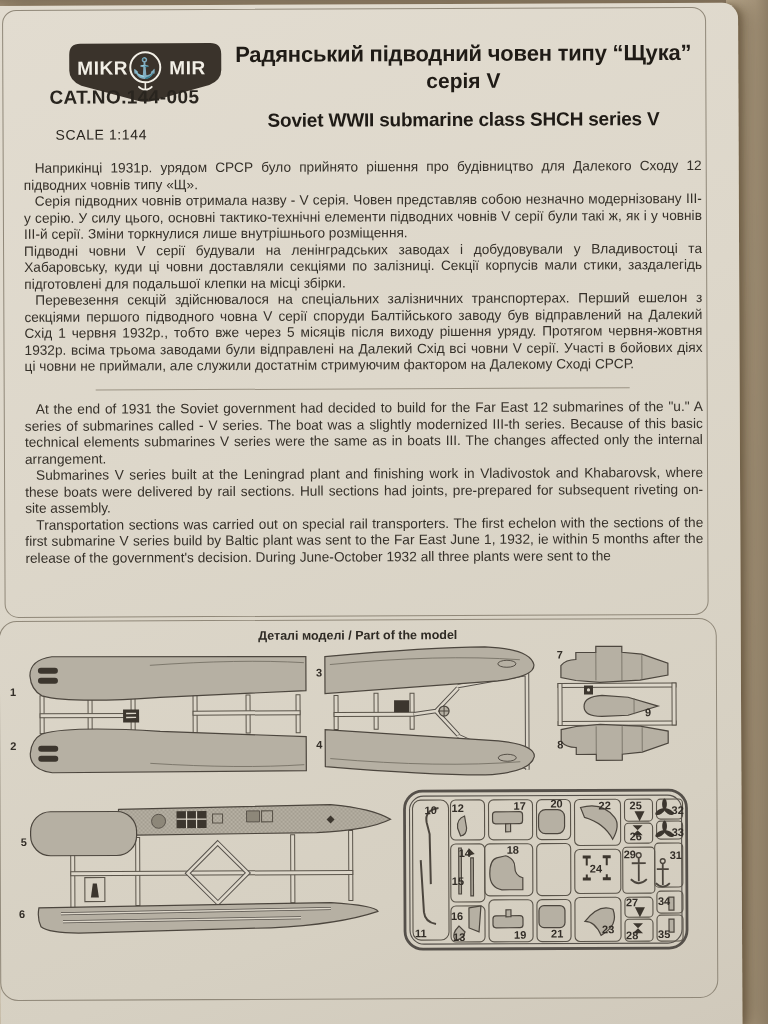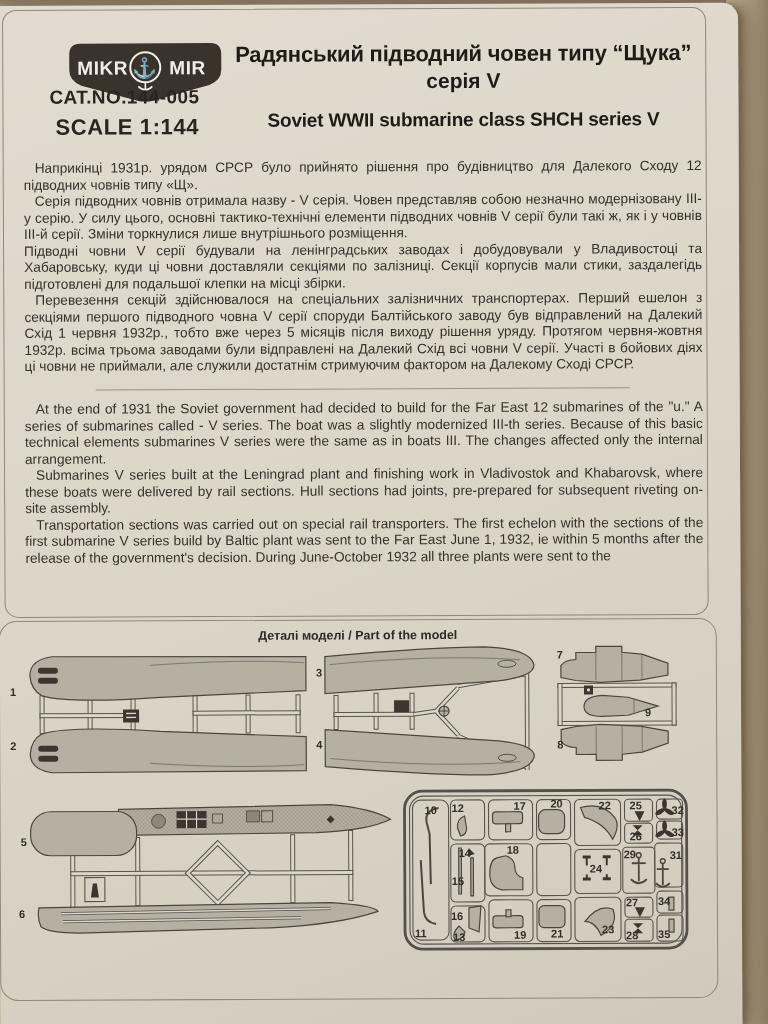--- a/index.html
+++ b/index.html
@@ -16,21 +16,21 @@
     border-radius:0 16px 0 0;
     transform:rotate(-0.25deg);transform-origin:top left;
     box-shadow:6px 0 6px -2px rgba(70,54,32,.45),14px 0 20px rgba(70,54,32,.35);
   }
   .frame{position:absolute;border:1px solid #908879;}
   .f1{left:6px;top:4px;width:702px;height:606px;border-radius:14px;}
   .f2{left:0px;top:615px;width:716px;height:378px;border-radius:18px;}
 
   .logo-wrap{position:absolute;left:63px;top:30px;width:158px;height:64px;}
   .cat{position:absolute;left:46px;top:76px;font-weight:700;font-size:19px;letter-spacing:.4px;color:#29251f;}
-  .scale{position:absolute;left:52px;top:104px;font-weight:700;font-size:22px;letter-spacing:.6px;color:#29251f;}
+  .scale{position:absolute;left:52px;top:116px;font-weight:400;font-size:14px;letter-spacing:.6px;color:#29251f;}
 
   .titles{position:absolute;left:224px;top:32px;width:472px;text-align:center;color:#1f1b16;}
   .t-uk{font-weight:700;font-size:22px;letter-spacing:-0.2px;line-height:26px;}
   .t-series{font-weight:700;font-size:21px;margin-top:2px;}
   .t-en{font-weight:700;font-size:19px;letter-spacing:-0.2px;margin-top:16px;}
 
   .txt{position:absolute;left:20px;width:678px;font-size:13.7px;line-height:16.5px;
        text-align:justify;color:#36312a;}
   .txt p{margin:0;}
   .ind{text-indent:11px;}

